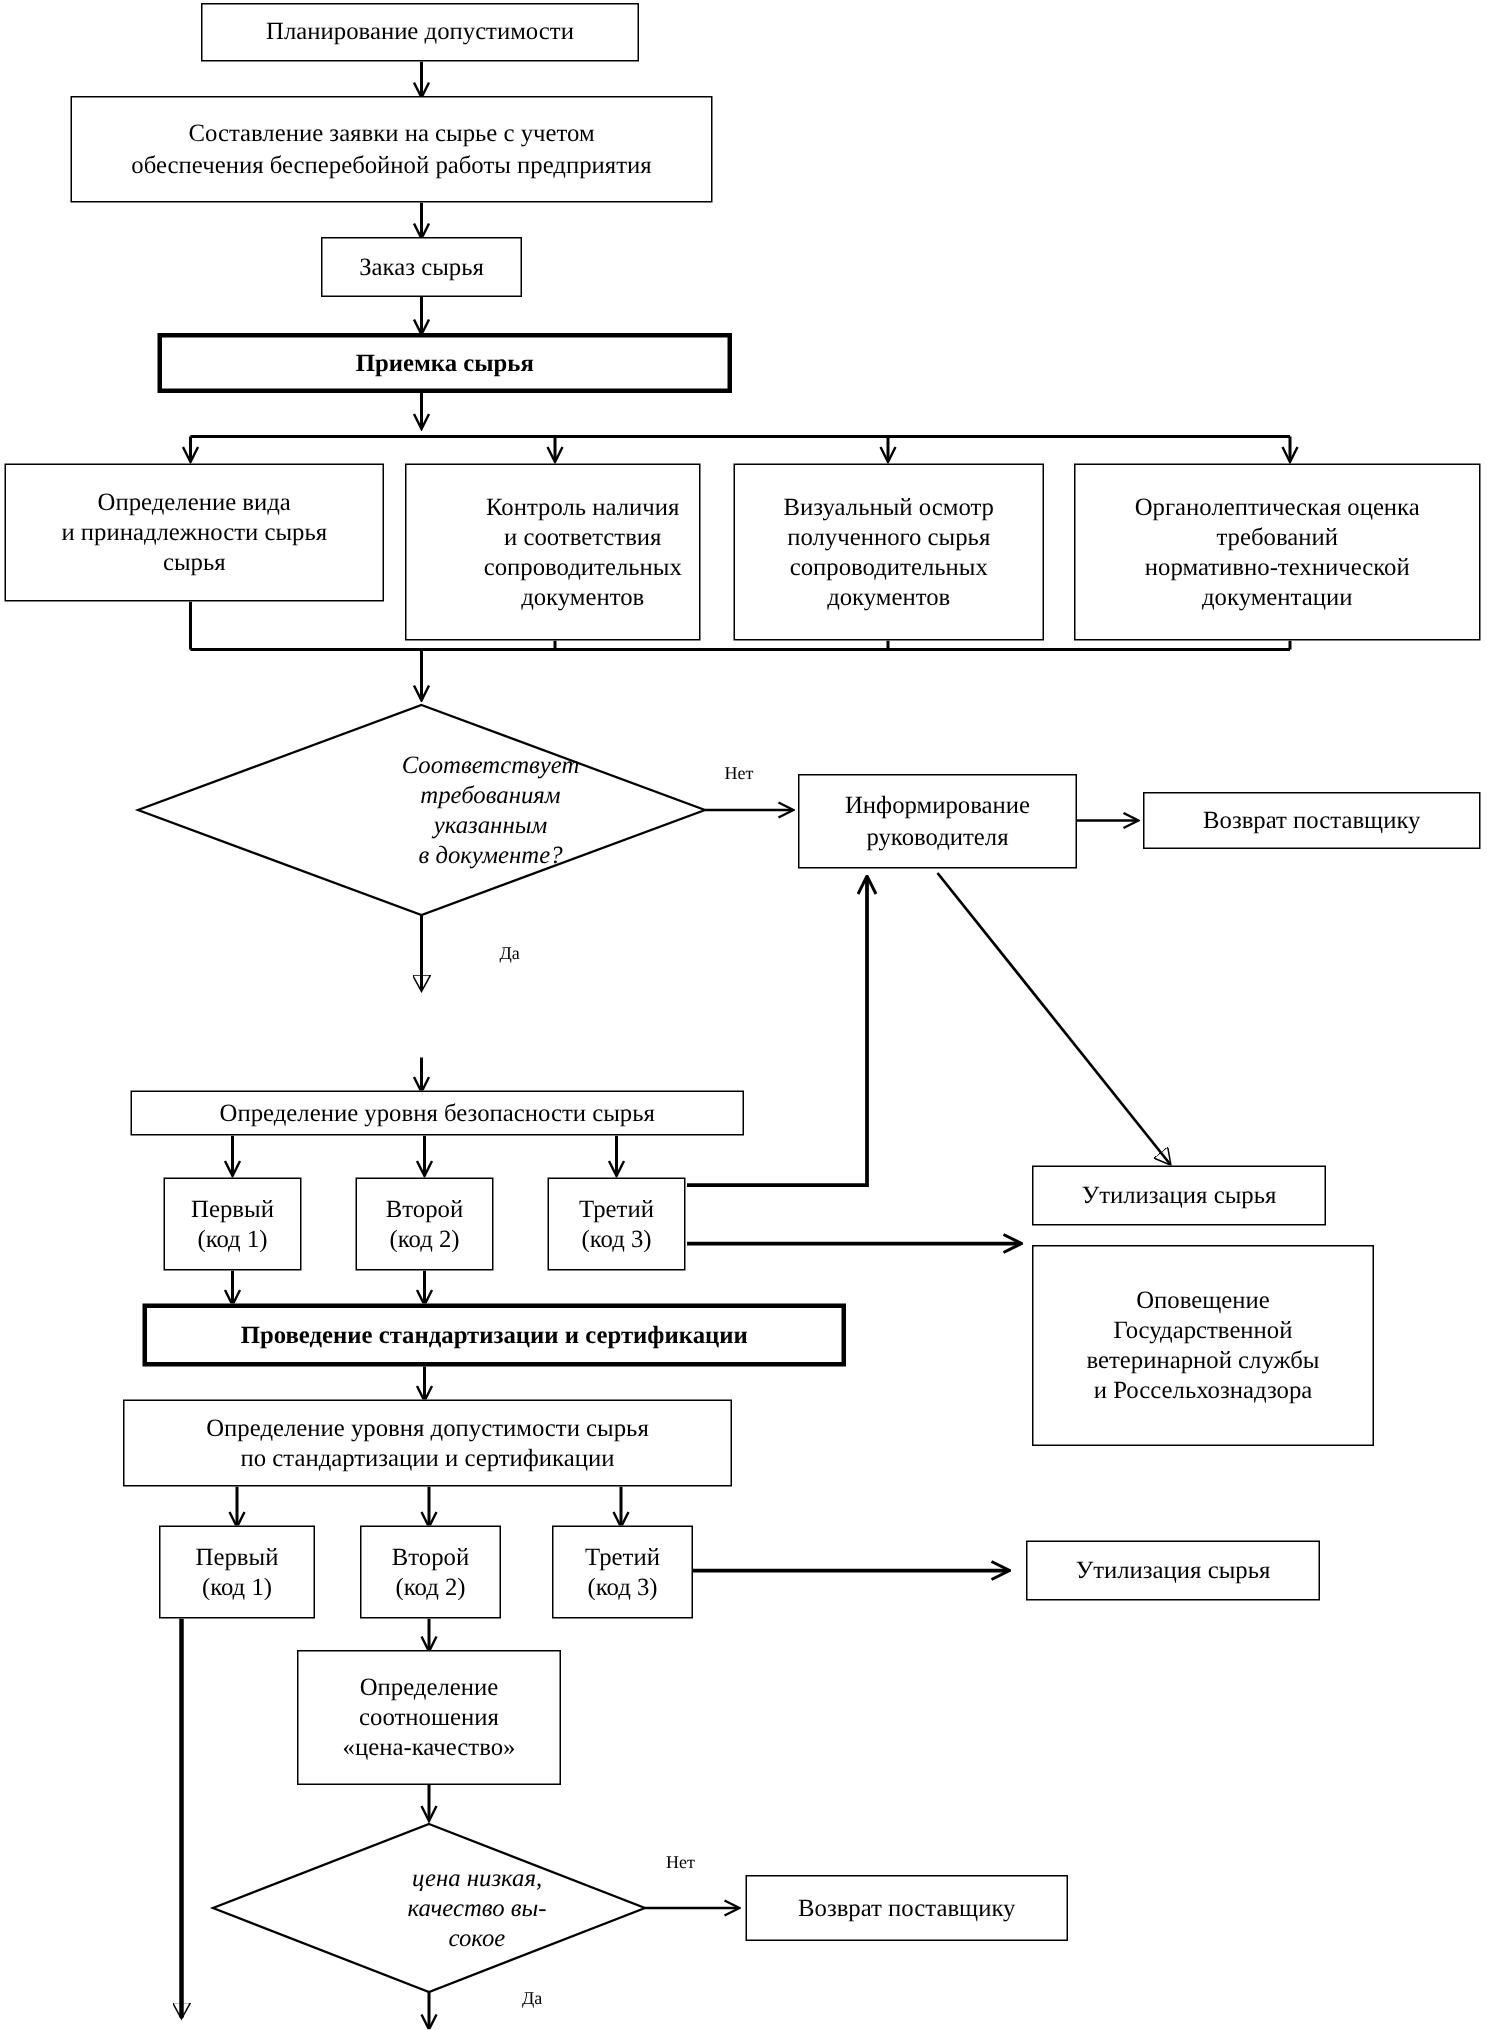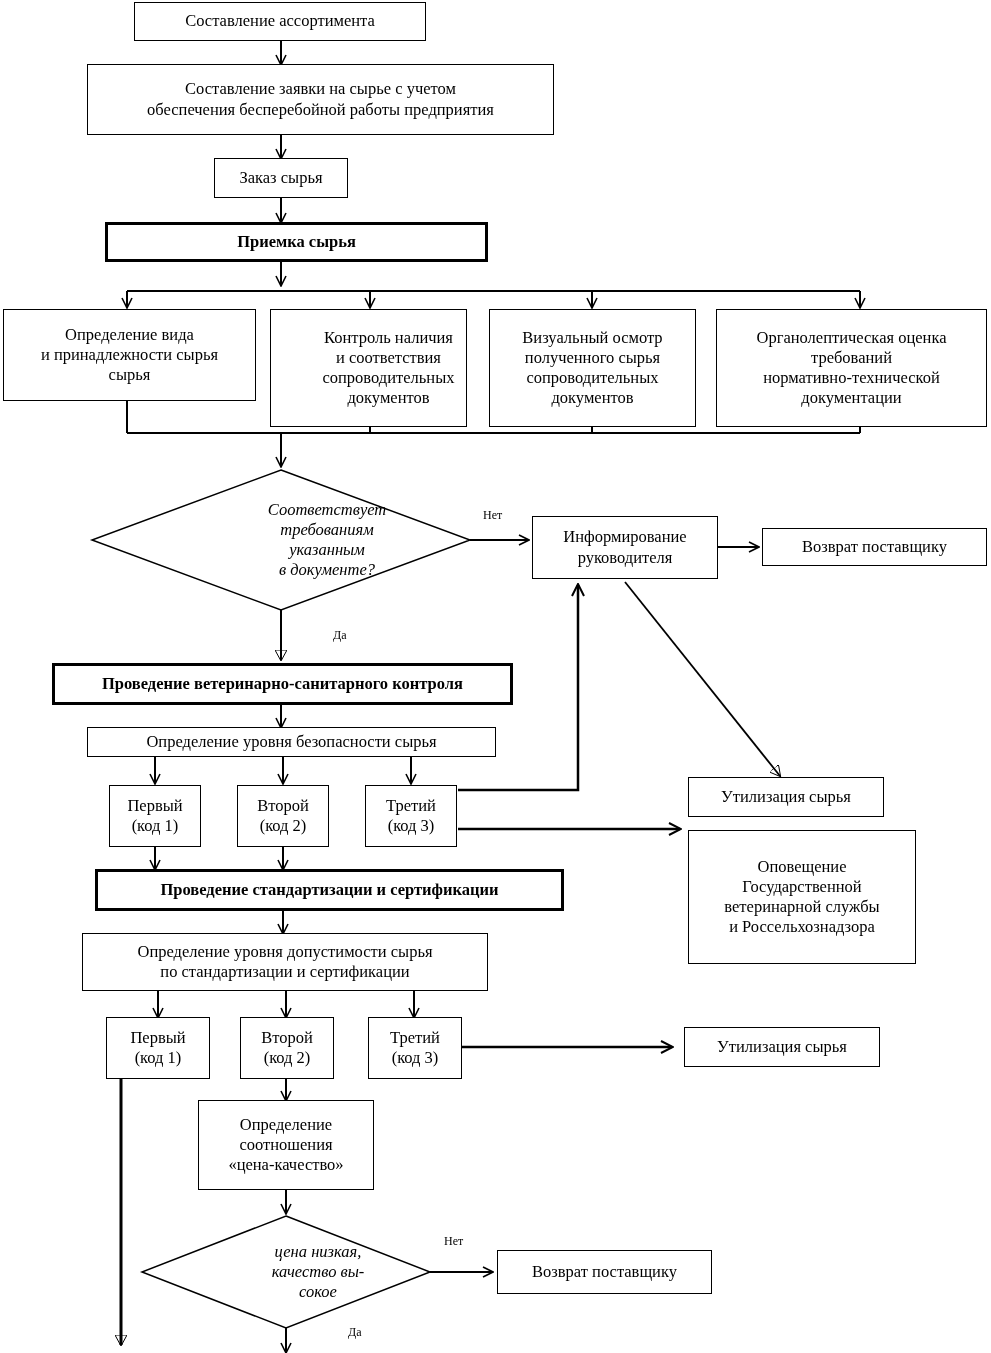--- a/index.html
+++ b/index.html
@@ -94,24 +94,24 @@
     <polygon points="286,1216 430,1272 286,1328 142,1272" stroke="#000" stroke-width="1.5" fill="none"></polygon>
 
     <line x1="430" y1="1272" x2="492" y2="1272" stroke-width="1.8" marker-end="url(#ohead)"></line>
 
     <line x1="286" y1="1328" x2="286" y2="1352" stroke-width="2" marker-end="url(#ohead)"></line>
 
     <polyline points="121,1079 121,1345" stroke-width="3" marker-end="url(#fhead)"></polyline>
   </svg>
 
   <div class="node" style="left:134px;top:2px;width:292px;height:39px;">
-    <span class="txt">Составление ассортимента</span>
-  </div>
-
-  <div class="node" style="left:47px;top:64px;width:467px;height:71px;margin-left:40px;">
+    <span class="txt">Планирование допустимости</span>
+  </div>
+
+  <div class="node" style="left:47px;top:64px;width:428px;height:71px;">
     <span class="txt">Составление заявки на сырье с учетом
 обеспечения бесперебойной работы предприятия</span>
   </div>
 
   <div class="node" style="left:214px;top:158px;width:134px;height:40px;">
     <span class="txt">Заказ сырья</span>
   </div>
 
   <div class="node bold" style="left:105px;top:222px;width:383px;height:40px;">
     <span class="txt">Приемка сырья</span>
@@ -153,23 +153,20 @@
 
   <div class="node" style="left:532px;top:516px;width:186px;height:63px;">
     <span class="txt">Информирование
 руководителя</span>
   </div>
 
   <div class="node" style="left:762px;top:528px;width:225px;height:38px;">
     <span class="txt">Возврат поставщику</span>
   </div>
 
-  <div class="node bold" style="left:52px;top:663px;width:461px;height:42px;">
-    <span class="txt">Проведение ветеринарно-санитарного контроля</span>
-  </div>
 
   <div class="node" style="left:87px;top:727px;width:409px;height:30px;">
     <span class="txt">Определение уровня безопасности сырья</span>
   </div>
 
   <div class="node" style="left:109px;top:785px;width:92px;height:62px;">
     <span class="txt">Первый
 (код 1)</span>
   </div>
   <div class="node" style="left:237px;top:785px;width:92px;height:62px;">

